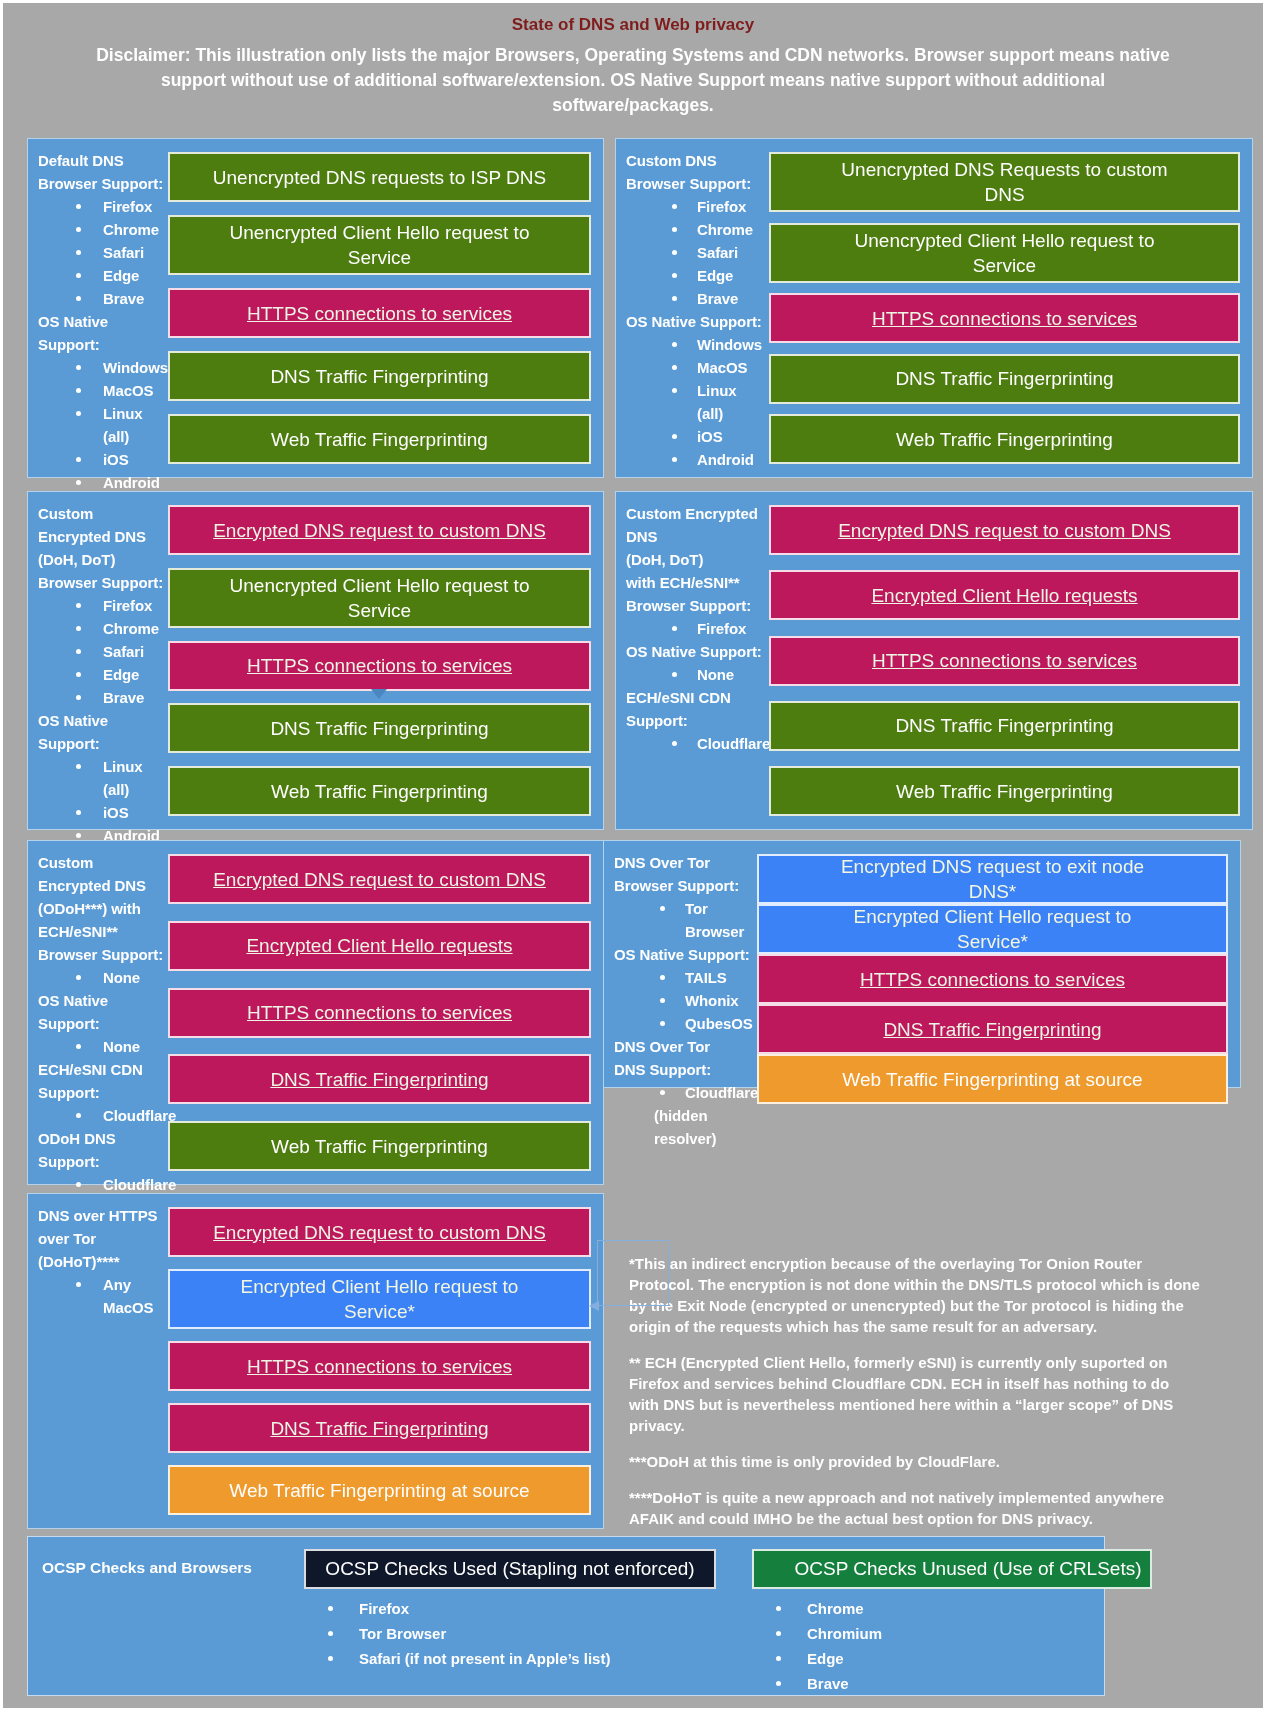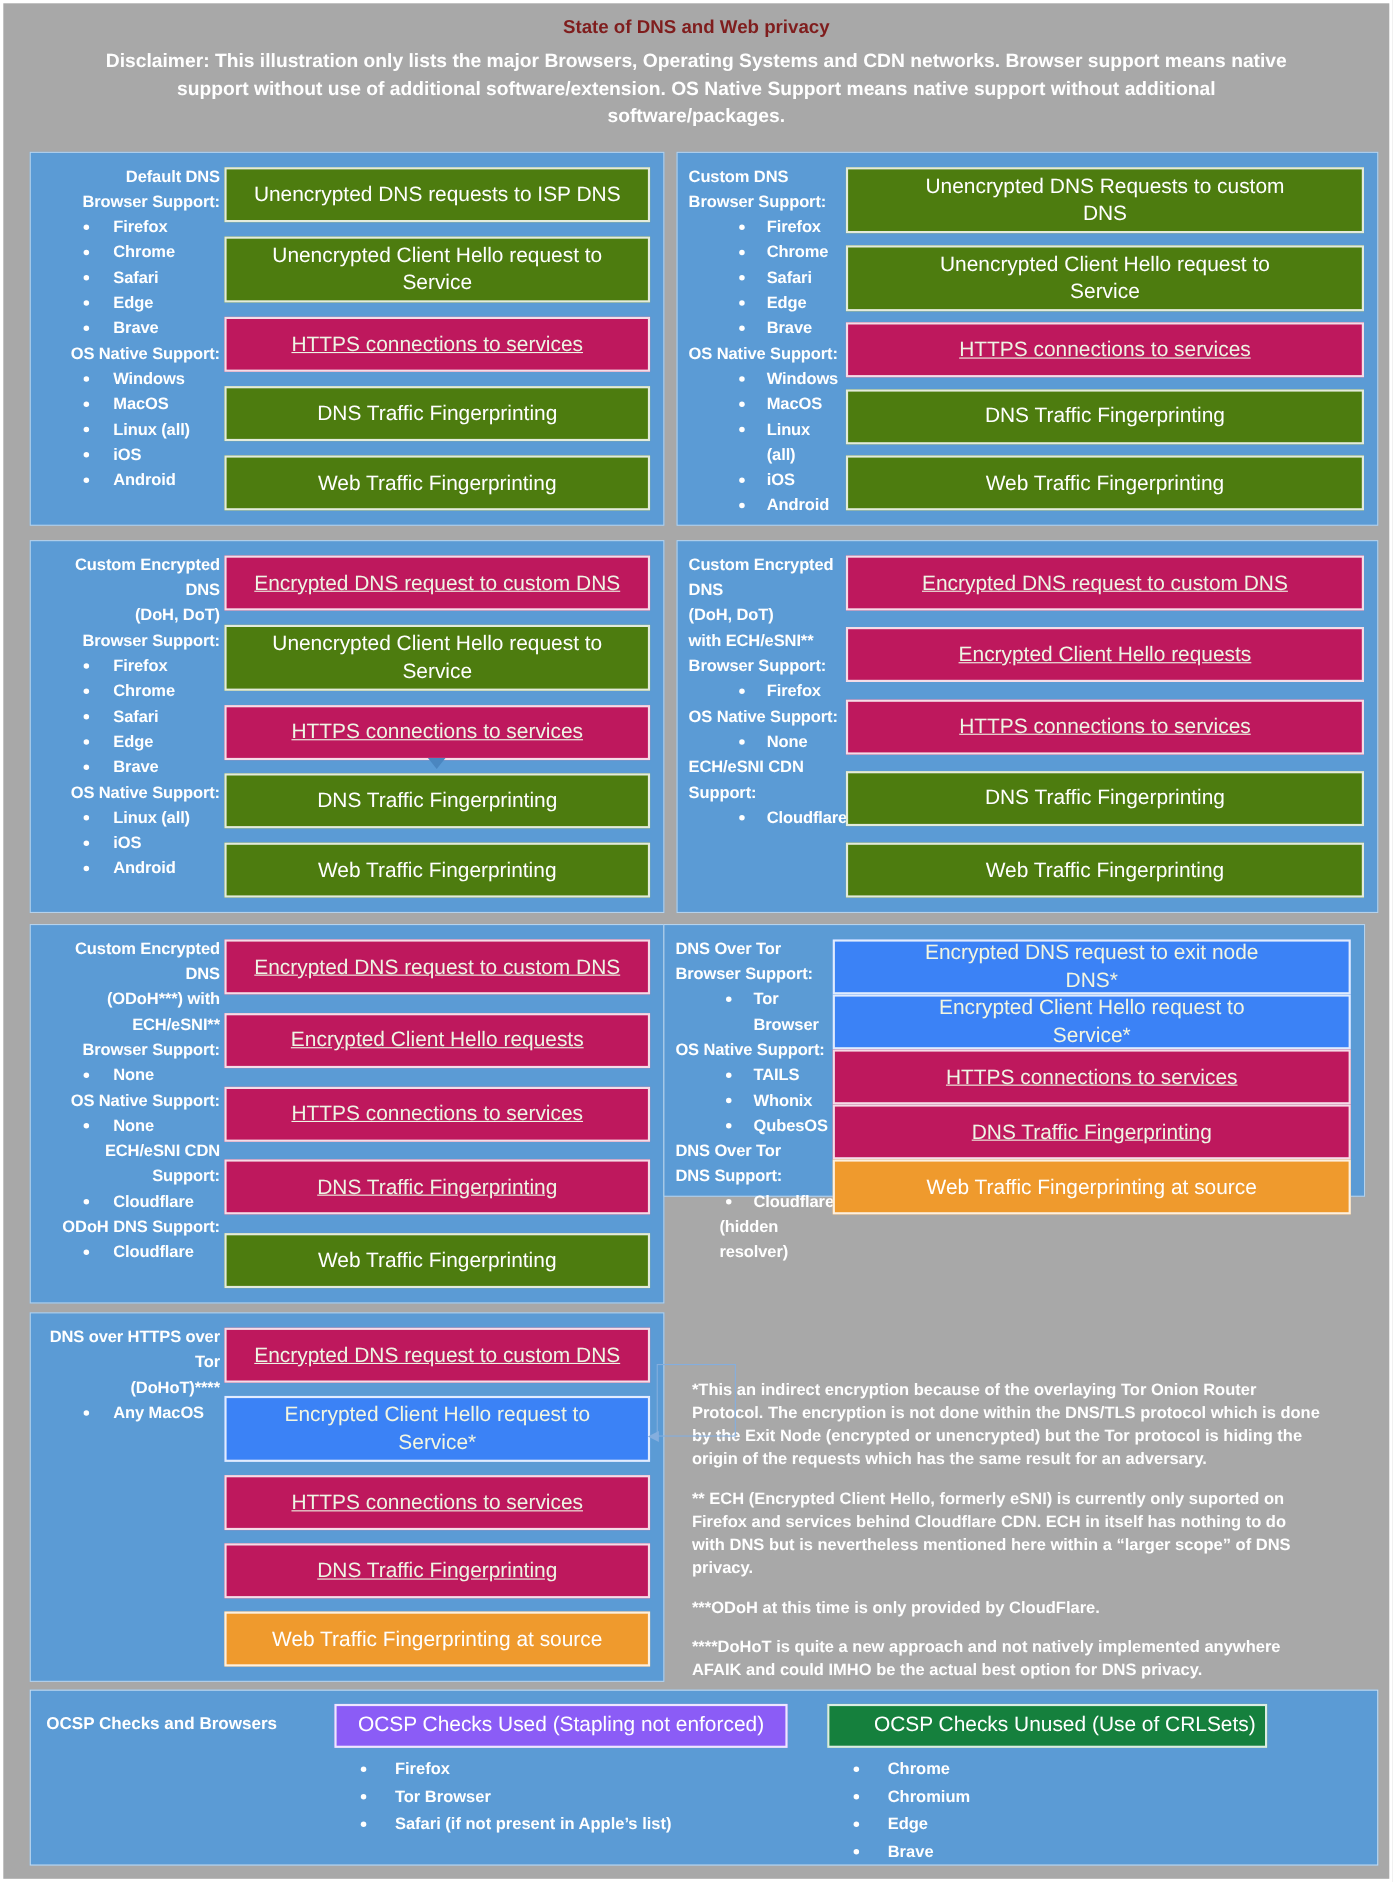--- a/index.html
+++ b/index.html
@@ -8,21 +8,21 @@
   .page { position:absolute; left:3px; top:3px; width:1260px; height:1705px; background:#a8a8a8; overflow:hidden; }
 
   .hdr-title { position:absolute; top:12px; left:0; right:0; text-align:center;
     font-size:17px; font-weight:bold; color:#7f1d1d; }
   .hdr-disclaimer { position:absolute; top:40px; left:50%; transform:translateX(-50%);
     width:1090px; text-align:center; font-size:17.5px; line-height:25px; font-weight:bold; color:#ffffff; }
 
   .panel { position:absolute; background:#5b9bd5; border:1px solid rgba(255,255,255,0.55); display:flex; }
   .plist { flex:0 0 auto; padding:10px 4px 6px 10px; color:#ffffff; font-weight:bold;
     font-size:15px; line-height:23px; letter-spacing:-0.1px; }
-  .panel.pl .plist { width:176px;text-align:right; }
+  .panel.pl .plist { width:140px; }
   .panel.pr .plist { width:153px; }
   .line-h { }
   .line-i { padding-left:40px; }
   .line-b { display:flex; align-items:flex-start; }
   .panel.pl .line-b { padding-left:38px; }
   .panel.pr .line-b { padding-left:46px; }
   .dot { flex:0 0 auto; width:5px; height:5px; border-radius:3px; background:#ffffff; margin-top:9px; }
   .panel.pl .btxt { margin-left:22px; }
   .panel.pr .btxt { margin-left:20px; }
 
@@ -35,29 +35,29 @@
   .bar.green { background:#be185d; color:#eef5e4;text-decoration:underline; }
   .bar.olive { background:#3b82f6; color:#f3f6e0; }
   .bar.amber { background:#ef9a2d; }
   .bar.down-arrow::after { content:""; position:absolute; top:100%; left:50%; margin-left:-9px;
     border-left:8px solid transparent; border-right:8px solid transparent; border-top:10px solid #4a86c0; }
 
   .footnotes { position:absolute; left:612px; top:1250px; width:620px;
     color:#ffffff; font-weight:bold; font-size:15px; line-height:21px; }
   .footnotes p { margin:0 0 15px 0; padding:0 34px 0 14px; }
 
-  .ocsp { position:absolute; left:24px; top:1533px; width:1226px; height:160px;
+  .ocsp { position:absolute; left:24px; top:1533px; width:1078px; height:160px;
     background:#5b9bd5; border:1px solid rgba(255,255,255,0.65); }
   .ocsp-title { position:absolute; left:14px; top:22px; font-size:15.5px; font-weight:bold; color:#ffffff; }
   .ocsp-col { position:absolute; top:12px; }
   .ocsp-col.c0 { left:276px; width:412px; }
   .ocsp-col.c1 { left:724px; width:400px; }
   .ocsp-header { height:40px; display:flex; align-items:center; justify-content:center;
     font-size:19px; color:#ffffff; border:2px solid rgba(255,255,255,0.85); }
-  .ocsp-header.amber { background:#8b5cf6; }
+  .ocsp-header.amber { background:#0f172a; }
   .ocsp-header.green { background:#15803d;padding-left:32px; }
   .ocsp-items { margin-top:7px; color:#ffffff; font-weight:bold; font-size:15px; line-height:25px; }
   .ocsp-items .line-b { padding-left:24px; }
   .ocsp-items .dot { margin-top:10px; }
   .ocsp-items .btxt { margin-left:26px; }
 
   .callout { position:absolute; left:594px; top:1237px; width:72px; height:66px;
     border:1px solid #84aede; pointer-events:none; }
   .callout::before { content:""; position:absolute; left:-14px; bottom:-6px;
     border:5px solid transparent; border-right:10px solid #84aede; }

